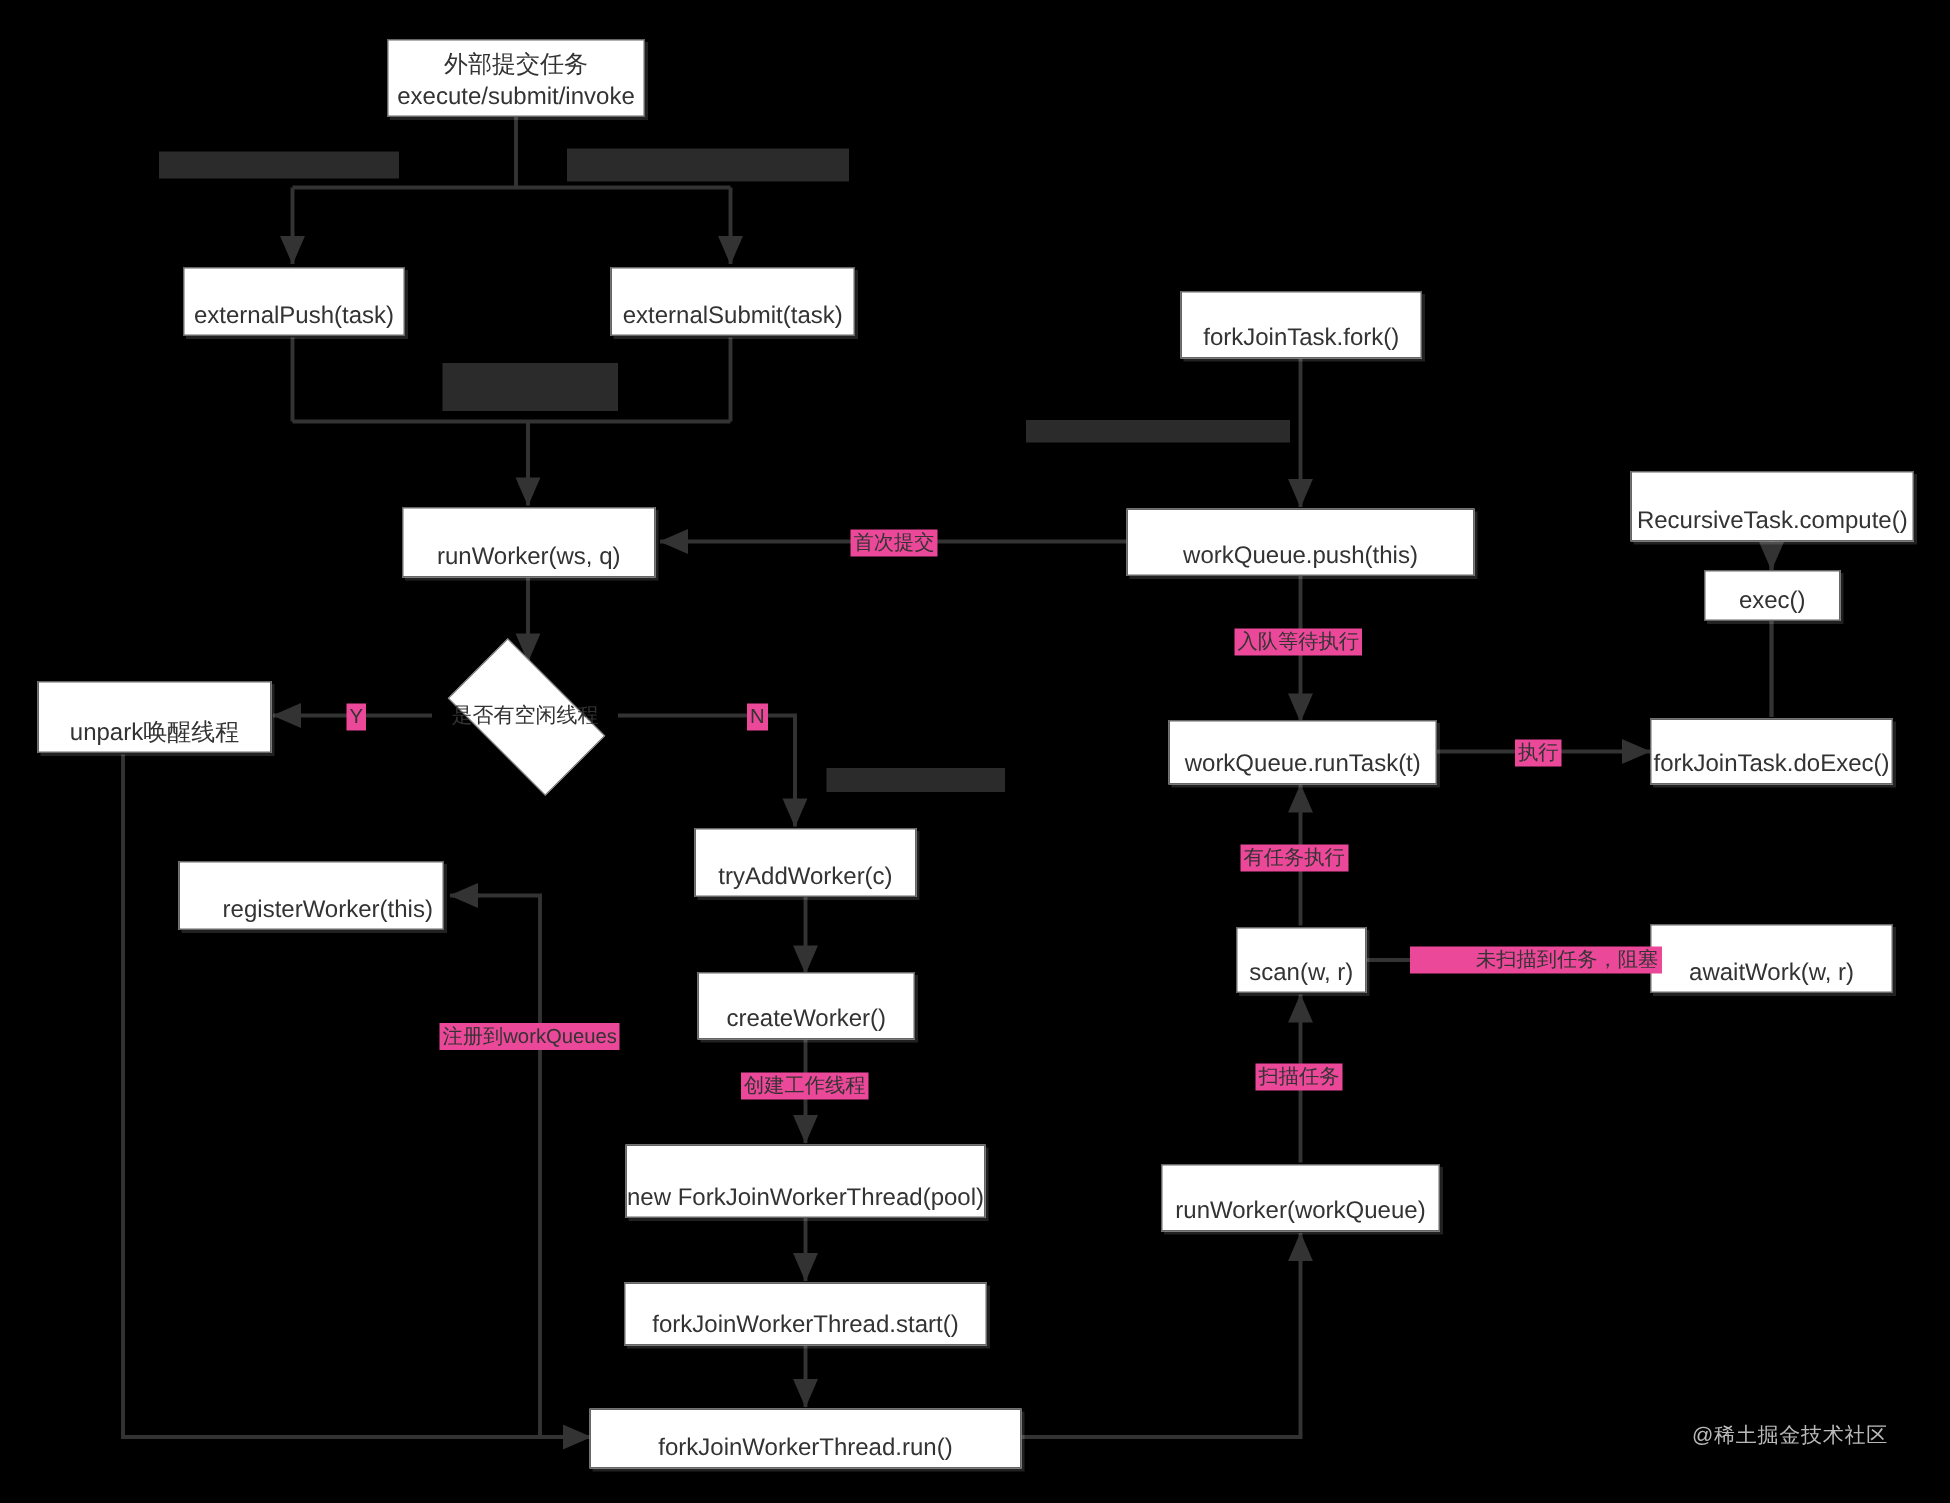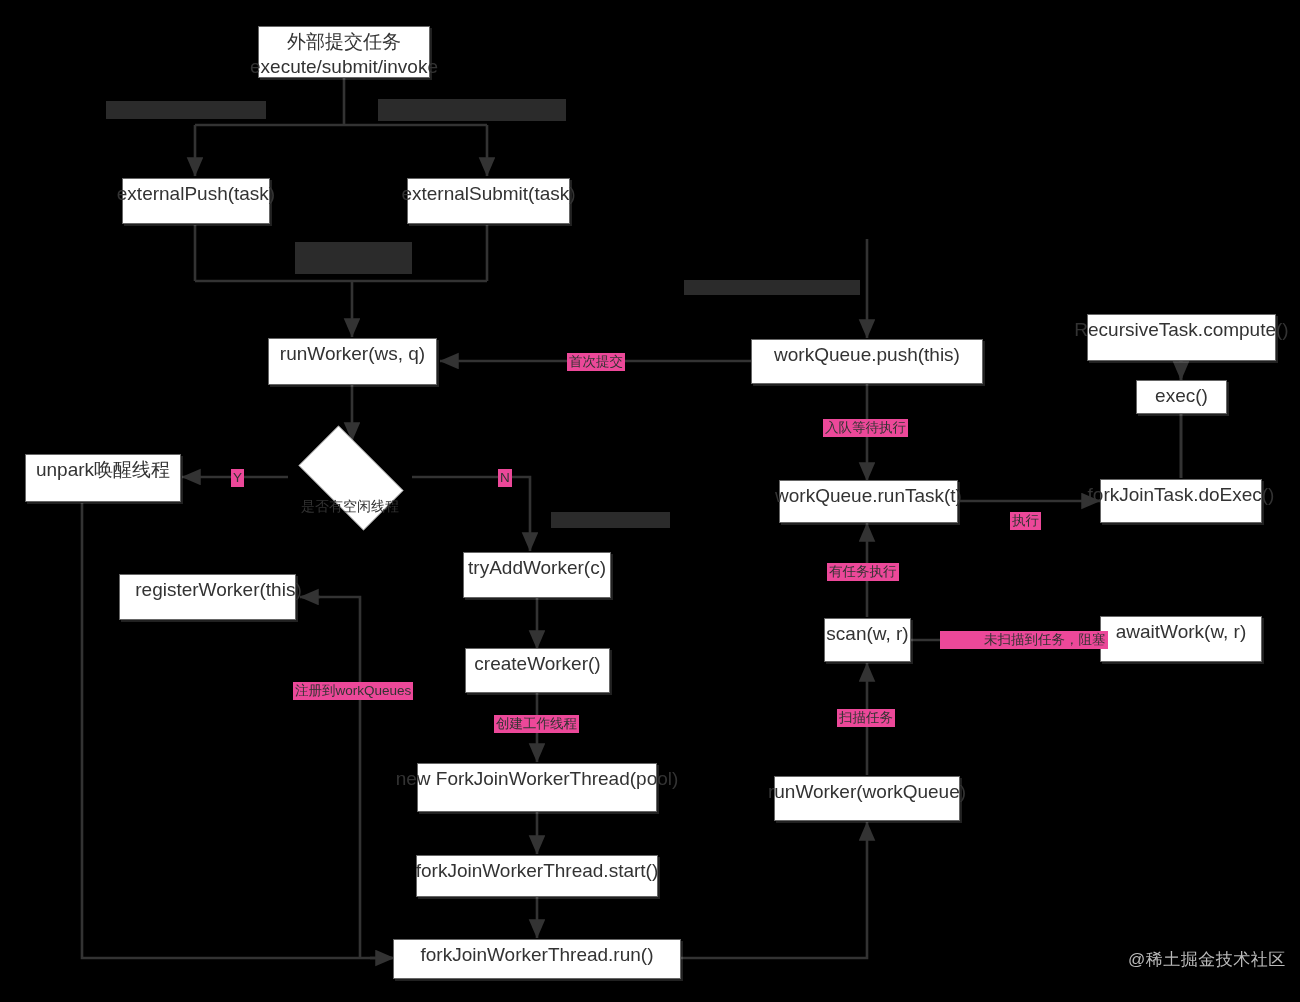--- a/index.html
+++ b/index.html
@@ -20,37 +20,37 @@
     left:0; top:0;
     width:1300px; height:1002px;
     pointer-events:none;
   }
   .node{
     position:absolute;
     box-sizing:border-box;
     background:#ffffff;
     border:1px solid #666666;
     color:#333333;
-    font-size:19px;
+    font-size:16px;
     line-height:1.32;
     display:flex;
-    align-items:flex-start;
+    align-items:flex-end;
     justify-content:center;
     text-align:center;
     padding:2px 6px;
     box-shadow:2px 2px 0 rgba(255,255,255,0.13);
     white-space:nowrap;
   }
   .node.multiline{white-space:normal;}
   .diamond{
     position:absolute;
     box-sizing:border-box;
     background:transparent;
     display:flex;
-    align-items:flex-end;
+    align-items:center;
     justify-content:center;
   }
   .diamond .shape{
     position:absolute;
     left:0;top:0;width:100%;height:100%;
     background:#ffffff;
     border:1px solid #777777;
     transform:rotate(45deg) scale(0.707);
     box-shadow:0 0 0 rgba(255,255,255,0.1);
   }
@@ -72,21 +72,21 @@
     z-index:5;
   }
   .edge-label.dark{
     background:#2b2b2b;
     color:#2f2f2f;
     text-shadow:none;
   }
   .watermark{
     position:absolute;
     color:#d8d8d8;
-    font-size:17px;
+    font-size:14px;
     opacity:0.86;
     white-space:nowrap;
     letter-spacing:0.5px;
   }
 </style>
 </head>
 <body>
 
 <div id="canvas">
 
@@ -204,20 +204,23 @@
   </div>
 
   <div class="node" style="left:416px; top:855px; width:242px; height:42px;">
     <span>forkJoinWorkerThread.start()</span>
   </div>
 
   <div class="node" style="left:393px; top:939px; width:288px; height:40px;">
     <span>forkJoinWorkerThread.run()</span>
   </div>
 
+  <div class="node" style="left:787px; top:194px; width:161px; height:45px;">
+    <span>forkJoinTask.fork()</span>
+  </div>
 
   <div class="node" style="left:751px; top:339px; width:232px; height:45px;">
     <span>workQueue.push(this)</span>
   </div>
 
   <div class="node" style="left:779px; top:480px; width:179px; height:43px;">
     <span>workQueue.runTask(t)</span>
   </div>
 
   <div class="node" style="left:1100px; top:479px; width:162px; height:44px;">
@@ -245,21 +248,21 @@
   </div>
 
   <div class="edge-label" style="left:567px; top:353px;">首次提交</div>
 
   <div class="edge-label" style="left:823px; top:419px;">入队等待执行</div>
 
   <div class="edge-label" style="left:827px; top:563px;">有任务执行</div>
 
   <div class="edge-label" style="left:837px; top:709px;">扫描任务</div>
 
-  <div class="edge-label" style="left:1010px; top:512px;">执行</div>
+  <div class="edge-label" style="left:1010px; top:493px;">执行</div>
 
   <div class="edge-label" style="left:940px; top:631px;padding-left:44px;">未扫描到任务，阻塞</div>
 
   <div class="edge-label" style="left:231px; top:469px;">Y</div>
 
   <div class="edge-label" style="left:498px; top:469px;">N</div>
 
   <div class="edge-label" style="left:293px; top:682px;">注册到workQueues</div>
 
   <div class="edge-label" style="left:494px; top:715px;">创建工作线程</div>

